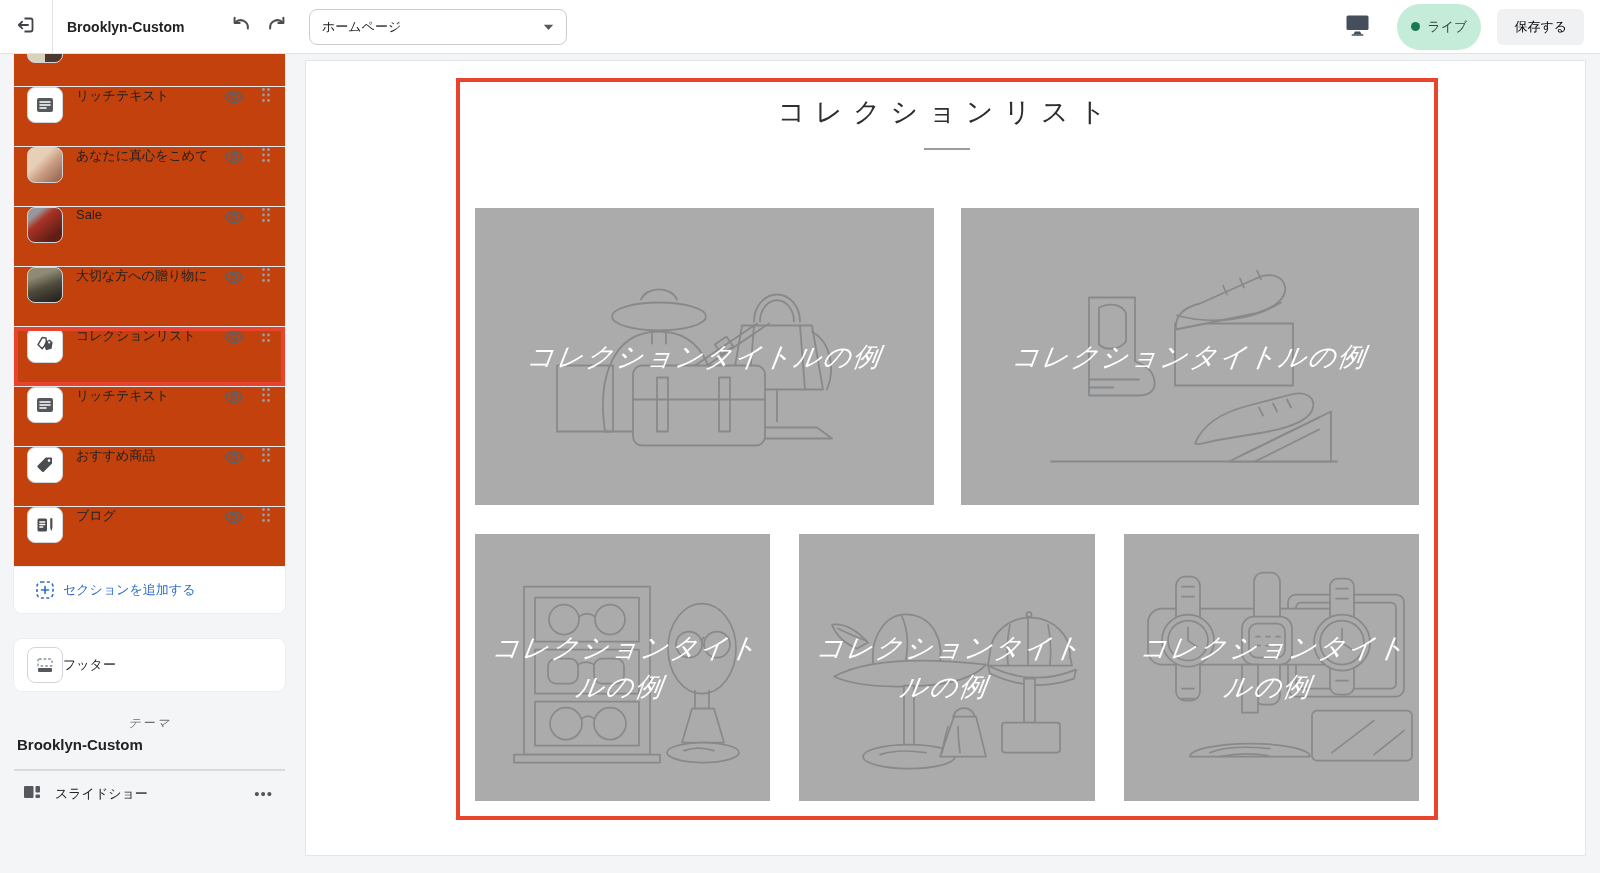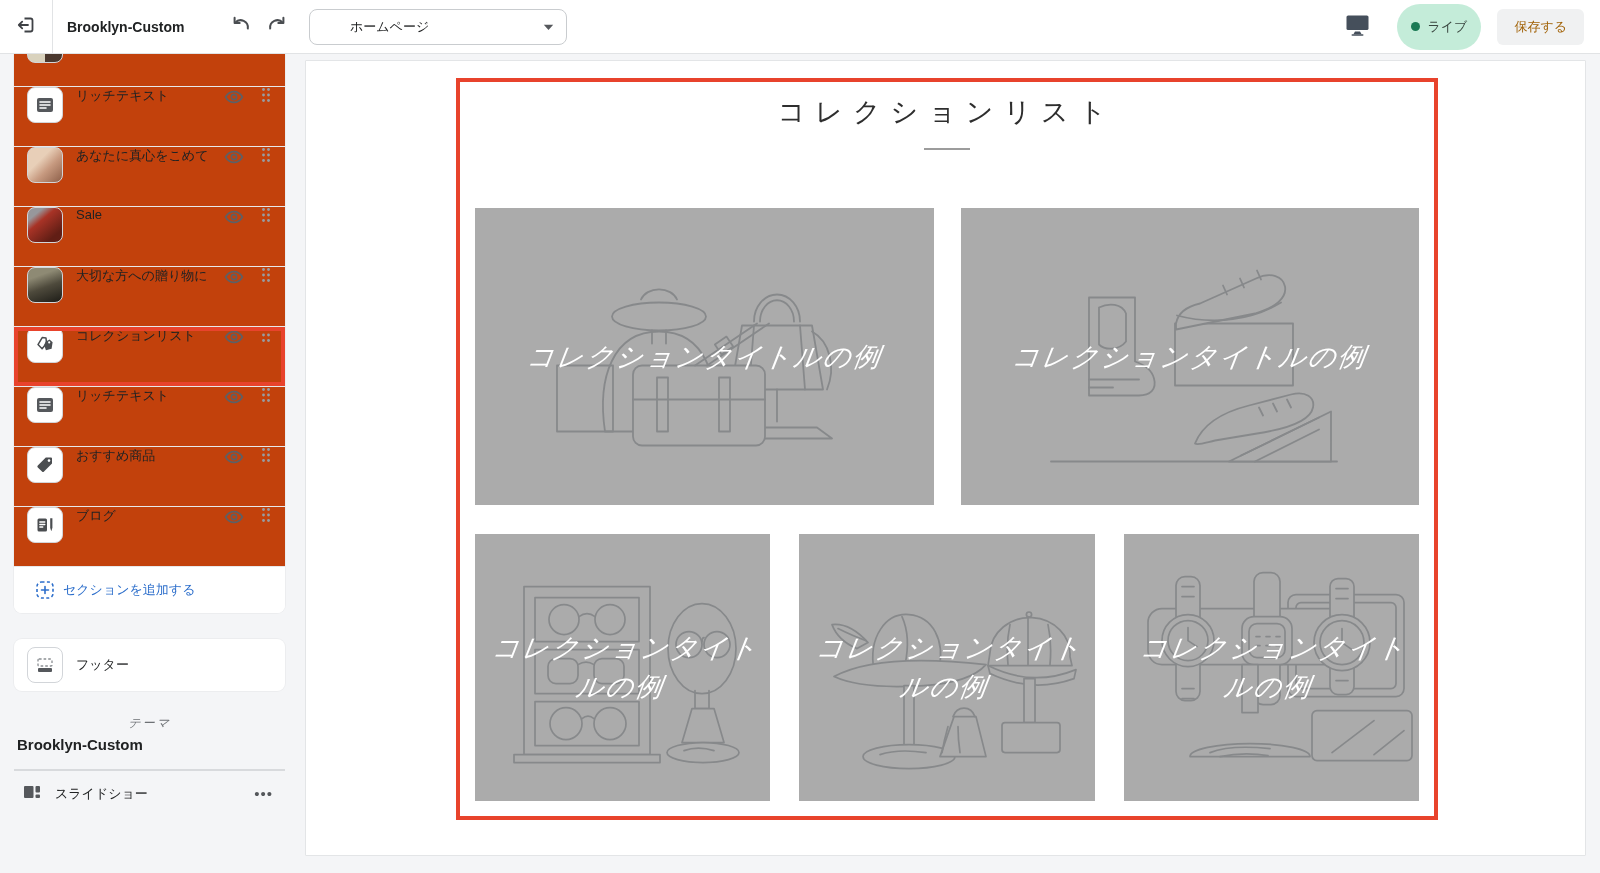--- a/index.html
+++ b/index.html
@@ -10,45 +10,45 @@
   *{box-sizing:border-box; margin:0; padding:0;}
   html,body{width:1600px; height:873px; overflow:hidden;}
   body{background:var(--bg); font-family:"Liberation Sans","DejaVu Sans",sans-serif; color:var(--text); position:relative;}
 
   
   .topbar{position:absolute; left:0; top:0; width:1600px; height:54px; background:var(--panel); border-bottom:1px solid var(--border); display:flex; align-items:center; z-index:5;}
   .back-box{width:53px; height:100%; border-right:1px solid var(--border); display:flex; align-items:center; justify-content:center; cursor:pointer;}
   .tb-title{font-size:14px; font-weight:700; padding:0 10px 0 14px; width:170px;}
   .tb-iconbtn{width:30px; height:30px; display:flex; align-items:center; justify-content:center; margin:0 3px; cursor:pointer;}
   .page-select{margin-left:14px; width:258px; height:36px; border:1px solid #c9cccf; border-radius:8px; background:#fff; display:flex; align-items:center; padding:0 12px; font-size:13px; cursor:pointer;}
-  .page-select .val{flex:1;margin-left:28px;}
+  .page-select .val{flex:1;}
   .tb-spacer{flex:1;}
   .live-badge{display:flex; align-items:center; gap:7px; background:#c4ecd9; border-radius:999px; padding:14px 14px; font-size:13px; color:#39453f; margin:0 16px 0 22px;}
   .live-dot{width:9px; height:9px; border-radius:50%; background:#1b7a55; display:inline-block;}
-  .save-btn{background:#f0f1f2; color:#a16207; font-size:13px; border:none; border-radius:6px; padding:9px 17px; margin-right:16px; cursor:default;}
+  .save-btn{background:#f0f1f2; color:#000000; font-size:13px; border:none; border-radius:6px; padding:9px 17px; margin-right:16px; cursor:default;}
 
   
   .sidebar{position:absolute; left:14px; top:54px; width:271px;}
   .sections-card{background:var(--panel); border-radius:0 0 8px 8px; overflow:hidden; box-shadow:0 0 0 1px rgba(0,0,0,0.03);}
   .srow{height:60px; display:flex; align-items:flex-start; padding:0 12px 0 13px; gap:13px; border-bottom:1px solid #e7e8ea; background:#c2410c; position:relative; cursor:pointer;}
   .srow:last-child{border-bottom:none;}
   .srow.clipped{margin-top:-27px;}
   .srow.selected::after{content:""; position:absolute; inset:0; border:4px solid var(--red); pointer-events:none;}
   .thumb{width:36px; height:36px; border-radius:8px; border:1px solid #d2d5d9; flex:0 0 auto; overflow:hidden;}
   .icon-tile{width:36px; height:36px; border-radius:8px; border:1px solid #d2d5d9; background:#fff; display:flex; align-items:center; justify-content:center; flex:0 0 auto;}
   .slabel{flex:1; font-size:13px; color:var(--text); white-space:nowrap; overflow:hidden;}
   .eye,.drag{display:flex; align-items:center; justify-content:center; cursor:pointer;}
   .eye{width:24px;} .drag{width:14px;}
   .t-slideshow{background:linear-gradient(90deg,#d9d2bd 0 49%,#fff 49% 51%,#4a382e 51%);}
   .t-heart{background:linear-gradient(135deg,#e8cfb8 0 35%,#c79a80 60%,#8d5f49);}
   .t-gift{background:linear-gradient(160deg,#8e8a74 0 25%,#4e4a3c 55%,#1d1c17);}
   .t-sale{background:linear-gradient(140deg,#97979b 0 20%,#a83326 38%,#611e15 80%);}
   .add-row{height:46px; display:flex; align-items:center; padding:0 13px; background:#fff; cursor:pointer;}
   .add-row .slabel{color:var(--blue); flex:1;}
-  .footer-card{margin-top:26px; background:var(--panel); border-radius:8px; height:52px; display:flex; align-items:center; gap:13px; padding:0 13px; box-shadow:0 0 0 1px rgba(0,0,0,0.03); cursor:pointer;}
+  .footer-card{margin-top:26px; background:var(--panel); border-radius:8px; height:52px; display:flex; align-items:center; padding:0 13px; box-shadow:0 0 0 1px rgba(0,0,0,0.03); cursor:pointer;}
   .theme-meta{margin-top:24px; padding:0 3px;}
   .theme-meta .cap{font-size:12px; color:var(--subtle);}
   .theme-meta .name{font-size:15px; font-weight:700; margin-top:4px;}
   .side-action{height:46px; display:flex; align-items:center; gap:13px; padding:0 6px 0 8px; border-top:1px solid var(--border2); cursor:pointer;}
   .side-action .slabel{flex:1;}
   .sep-top{border-top:1px solid var(--border2); margin-top:16px;}
   .more-dots{font-size:15px; color:#54575b; letter-spacing:1px; padding-right:6px;}
   .chev{padding-right:8px; display:flex; align-items:center;}
 
   

